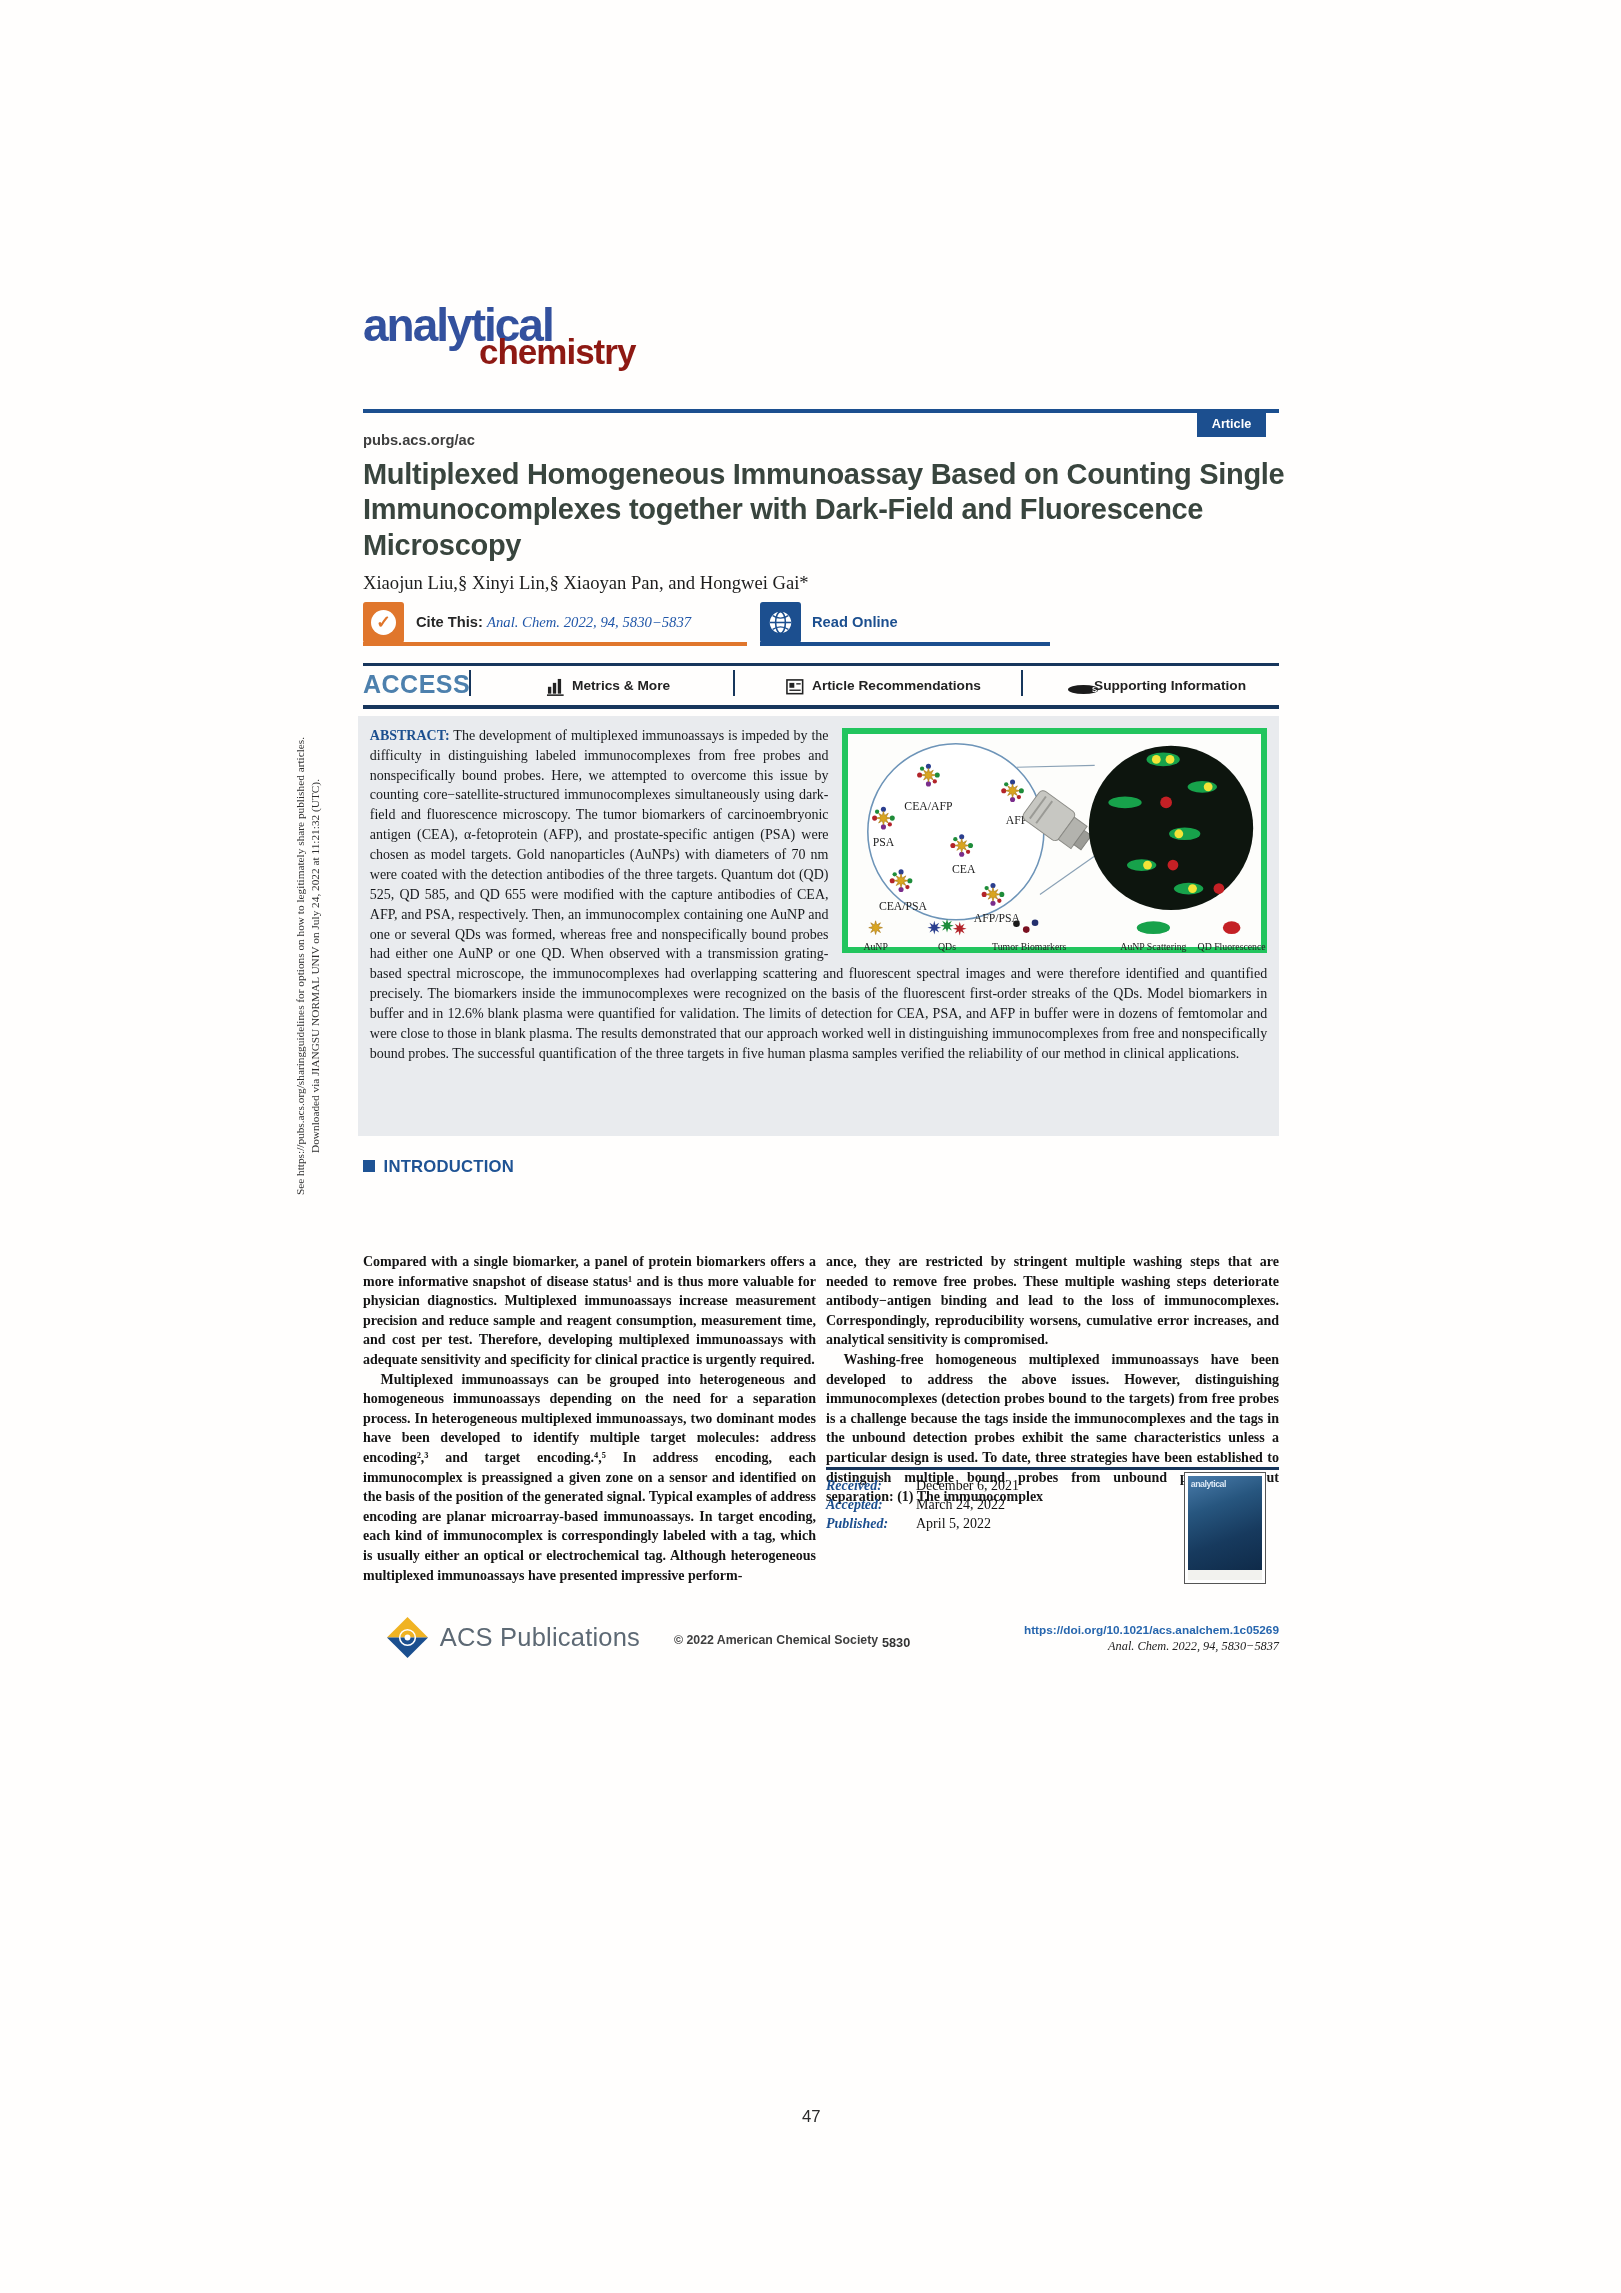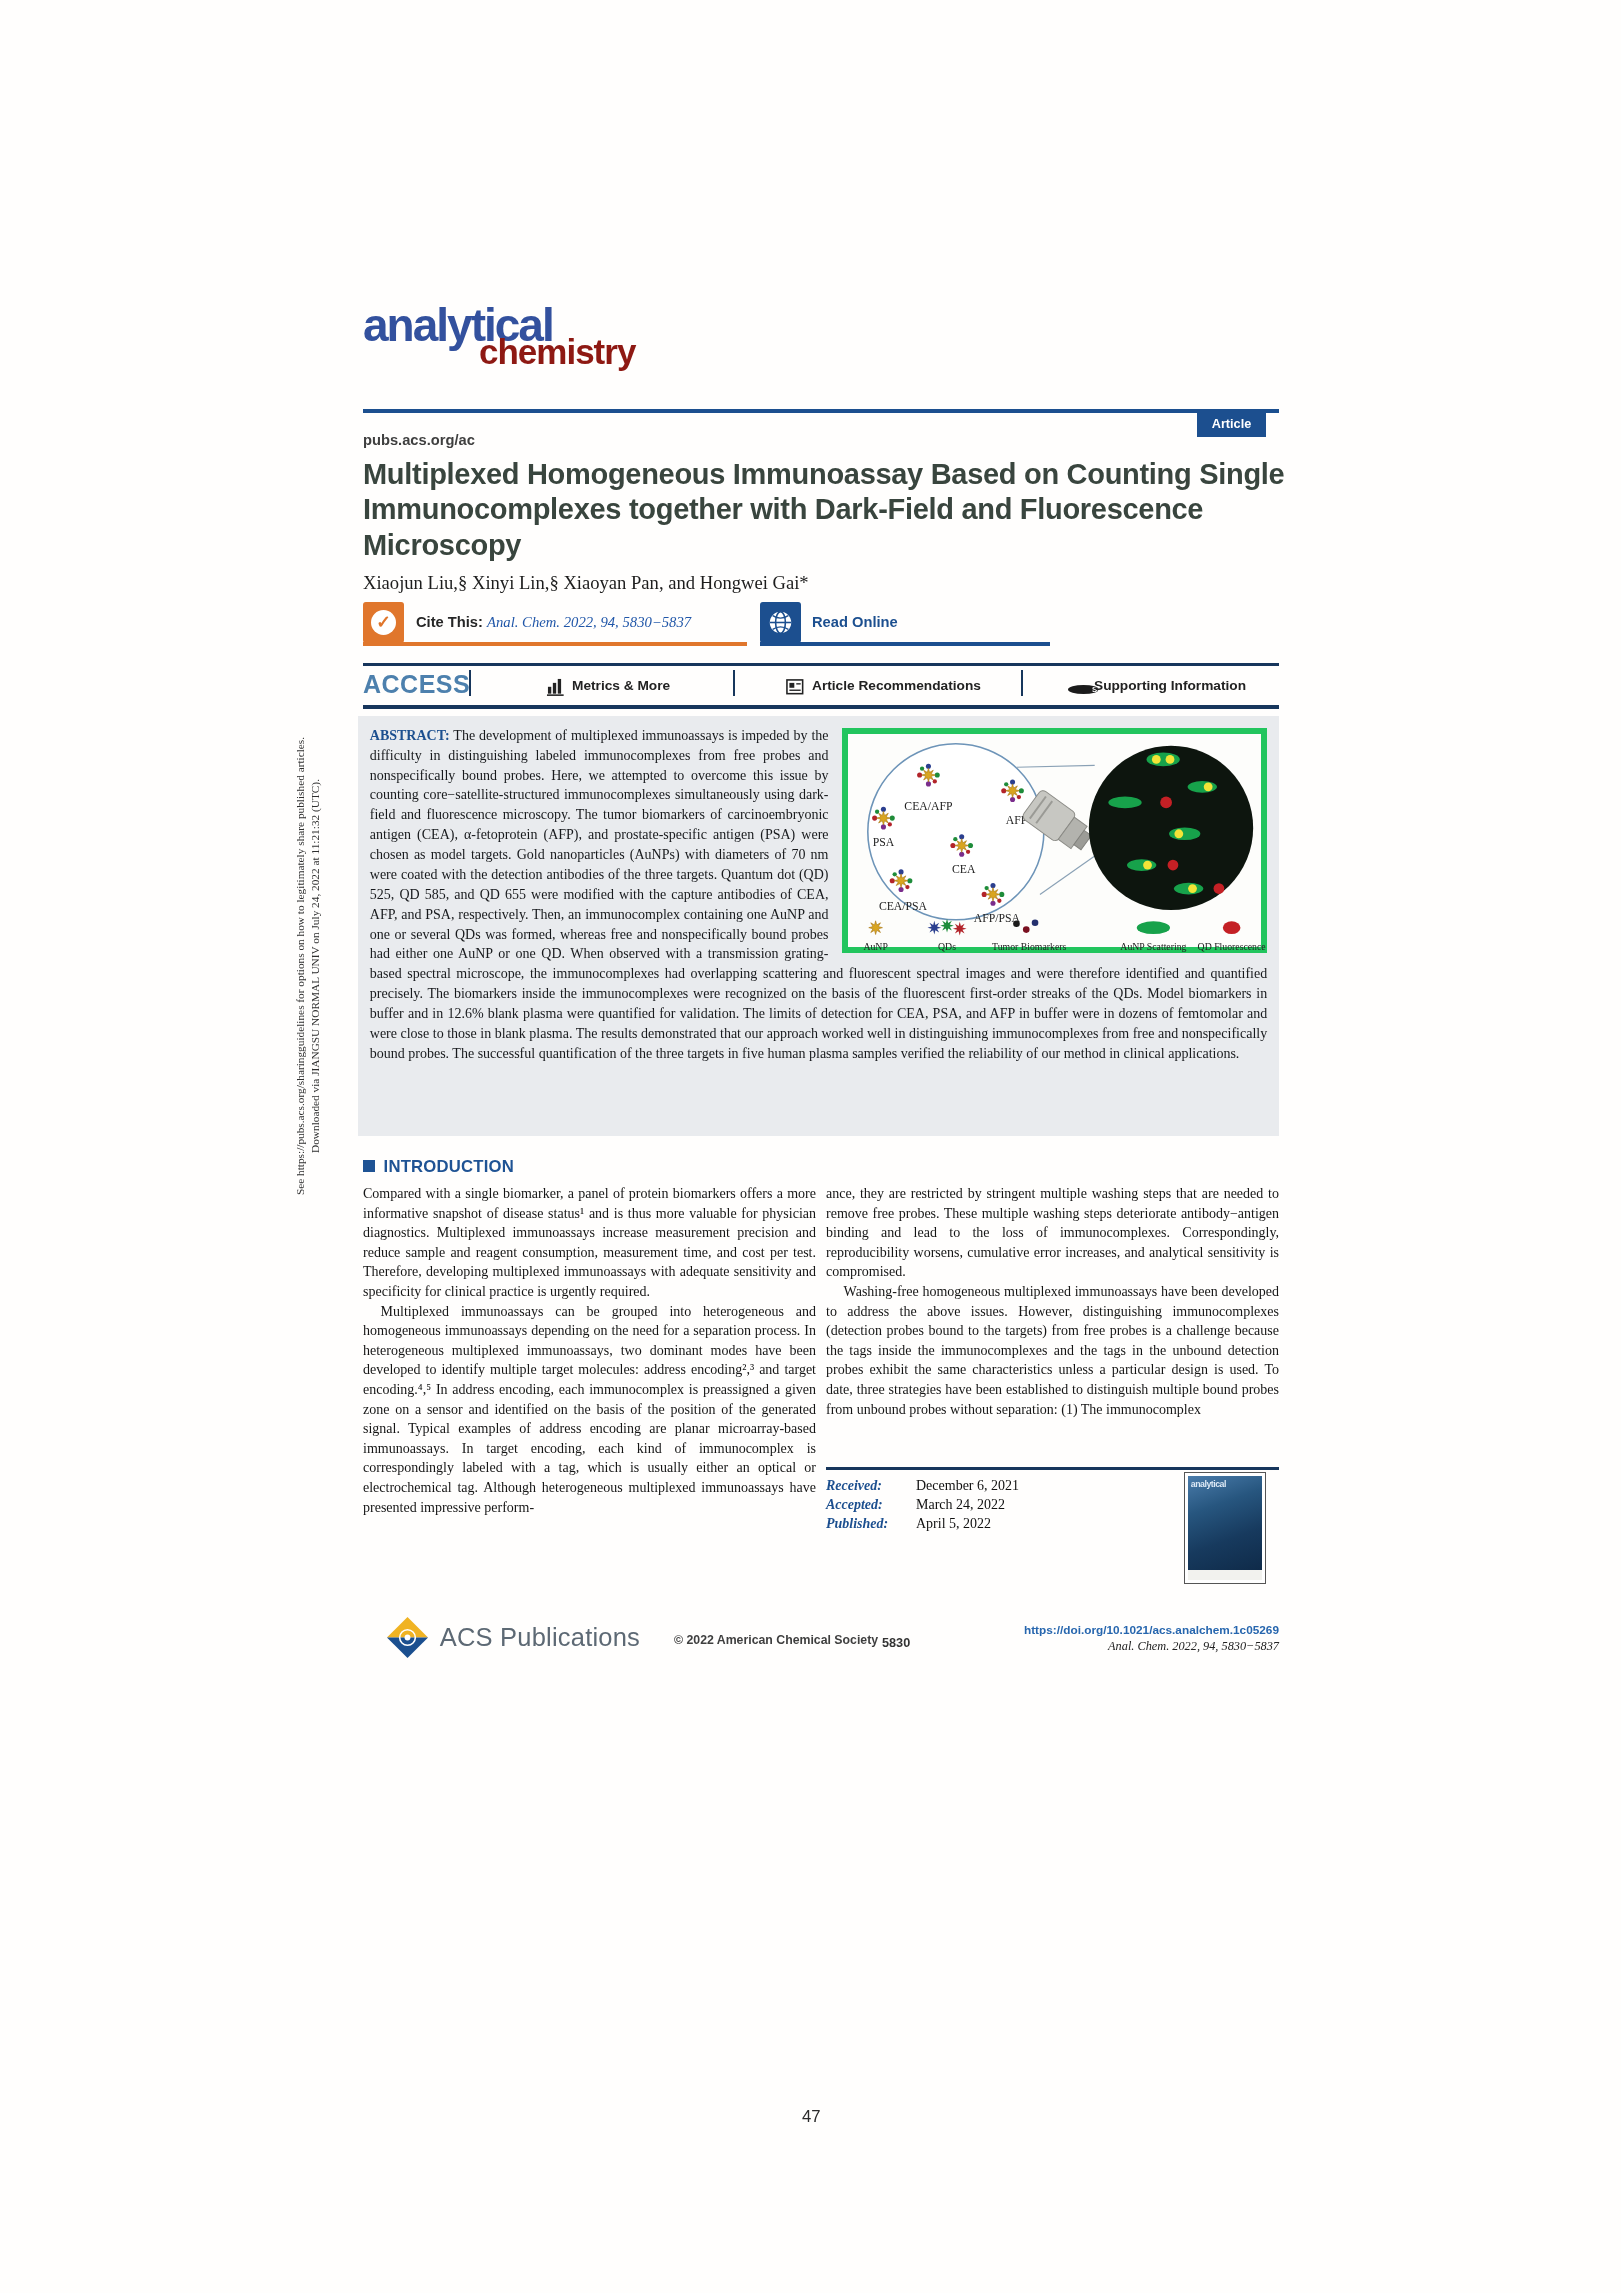--- a/index.html
+++ b/index.html
@@ -50,21 +50,21 @@
   
   .abstract { position:absolute; left:358px; top:716px; width:921px; min-height:420px; background:#e9ebee; padding:9.8px 11.8px 13.7px 11.8px; }
   .abs-fig { float:right; width:425px; height:225px; margin:2px 0 9.8px 13.7px; background:#fdfdfb; border:6px solid #22c55e; position:relative; }
   .abs-text { font-size:14px; line-height:1.42; text-align:justify; color:#17191c; }
   .abs-label { font-weight:bold; color:#1c4f8f; }
 
   
   .intro-head { position:absolute; left:363px; top:1157px; font-family:"Liberation Sans", sans-serif; font-weight:bold;
     font-size:16.7px; color:#1f5394; letter-spacing:0.2px; }
   .intro-head .sq { display:inline-block; width:11.8px; height:11.8px; background:#1f5394; margin-right:8.8px; }
-  .col { position:absolute; top:1184px; width:453px; font-size:14px; line-height:1.4; text-align:justify; color:#151515; }
+  .col { position:absolute; top:1252px; width:453px; font-size:14px; line-height:1.4; text-align:justify; color:#151515;font-weight:bold; }
   .col-left { left:363px; } .col-right { left:826px; }
   .col p.ind { text-indent:17.6px; }
 
   
   .dates-rule { position:absolute; left:826px; top:1467px; width:453px; height:2.9px; background:#17365c; }
   .dates { position:absolute; left:826px; top:1478px; font-size:14px; }
   .dates .row { display:flex; margin-bottom:2.9px; }
   .dates .lab { width:90px; font-weight:bold; color:#1c4f8f;font-style:italic; }
   .dates .val { color:#111; }
   .cover { position:absolute; left:1184px; top:1472px; width:82px; height:112px; background:#fff; border:1px solid #555; padding:2.9px; }

